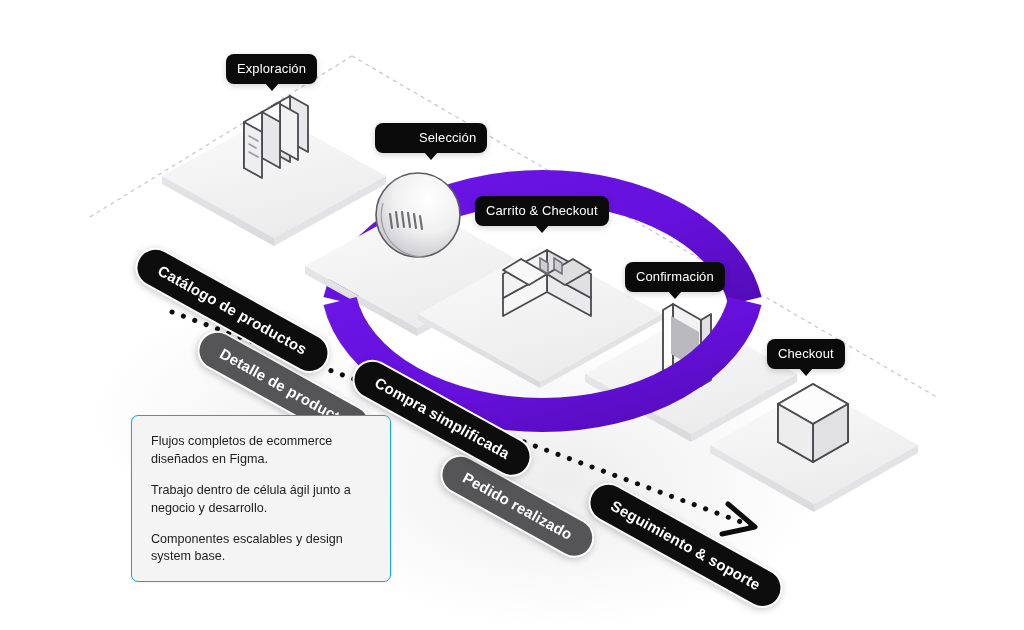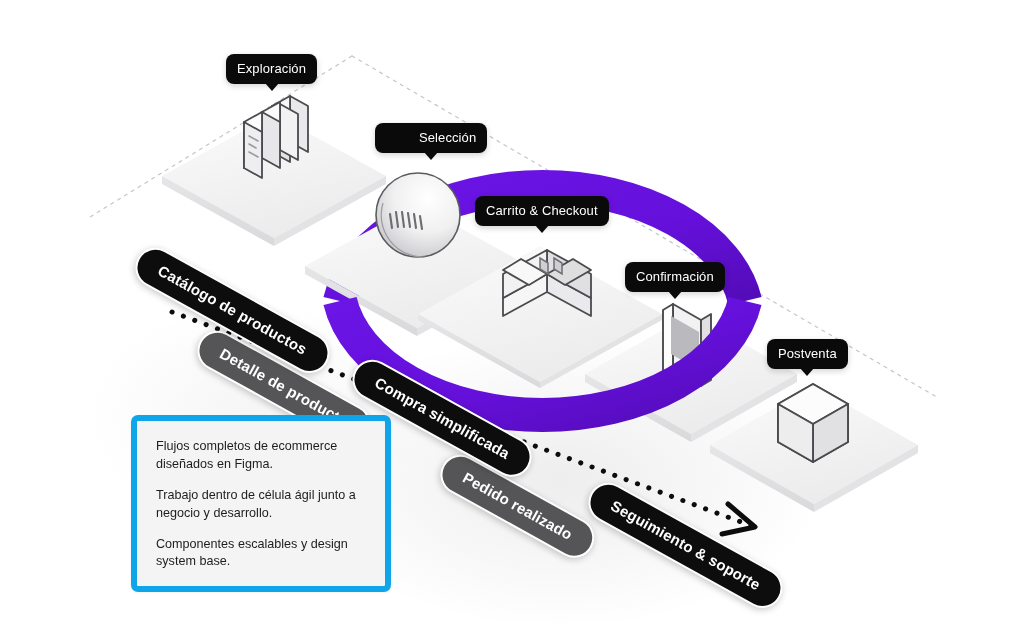--- a/index.html
+++ b/index.html
@@ -68,21 +68,21 @@
   }
   .pill.dark{background:#0d0d0d;}
   .pill.gray{background:#555557;}
 
   
   .infocard{
     position:absolute;
     left:131px;top:409px;
     width:260px;
     background:#f4f4f5;
-    border:6px solid #0ea5e9;
+    border:1px solid #0ea5e9;
     border-radius:7px;
     padding:17px 19px 15px 19px;
     box-sizing:border-box;
     z-index:50;
     box-shadow:0 1px 3px rgba(0,0,0,.05);
   }
   .infocard p{
     margin:0 0 13px 0;
     font-size:12.6px;
     line-height:1.42;
@@ -267,21 +267,21 @@
   <div class="tip" style="left:375px;top:117px;padding-left:44px;">
     <span>Selección</span>
   </div>
   <div class="tip" style="left:475px;top:190px;">
     <span>Carrito &amp; Checkout</span>
   </div>
   <div class="tip" style="left:625px;top:256px;">
     <span>Confirmación</span>
   </div>
   <div class="tip" style="left:767px;top:333px;">
-    <span>Postventa</span>
+    <span>Checkout</span>
   </div>
 
   <div class="pill dark" style="left:138px;top:232px;transform:rotate(29deg);z-index:36;">
     <span>Catálogo de productos</span>
   </div>
   <div class="pill gray" style="left:200px;top:315px;transform:rotate(29deg);z-index:34;">
     <span>Detalle de producto</span>
   </div>
   <div class="pill dark" style="left:355px;top:344px;transform:rotate(29deg);z-index:37;">
     <span>Compra simplificada</span>

